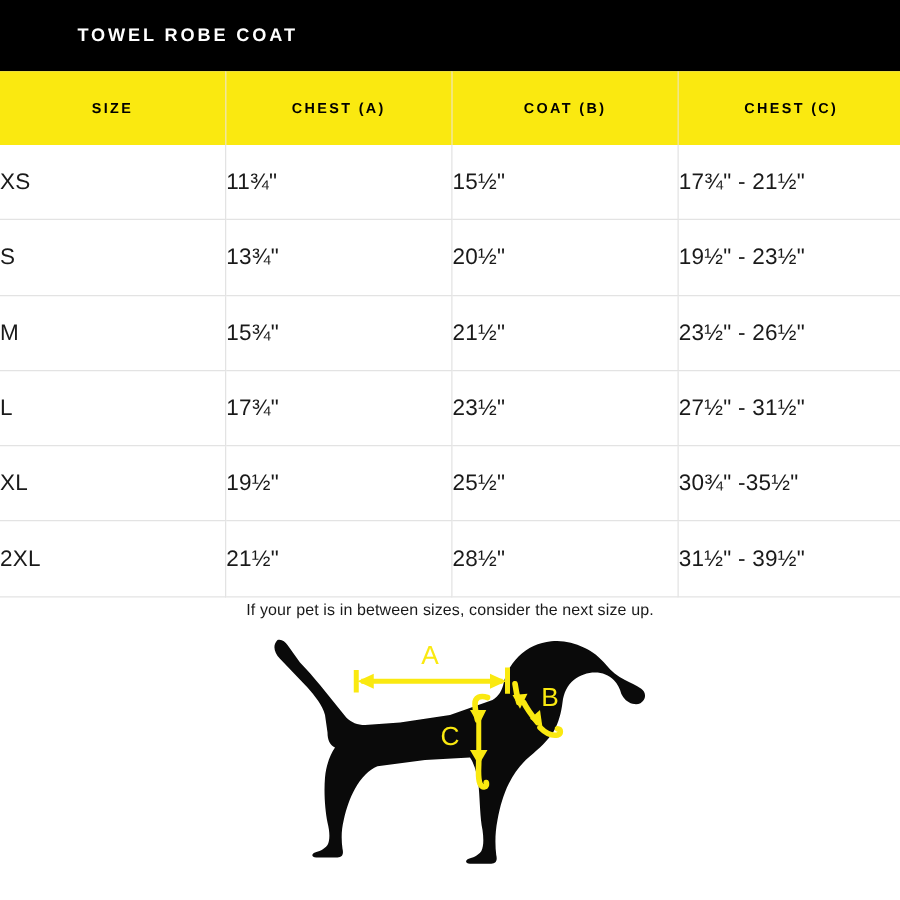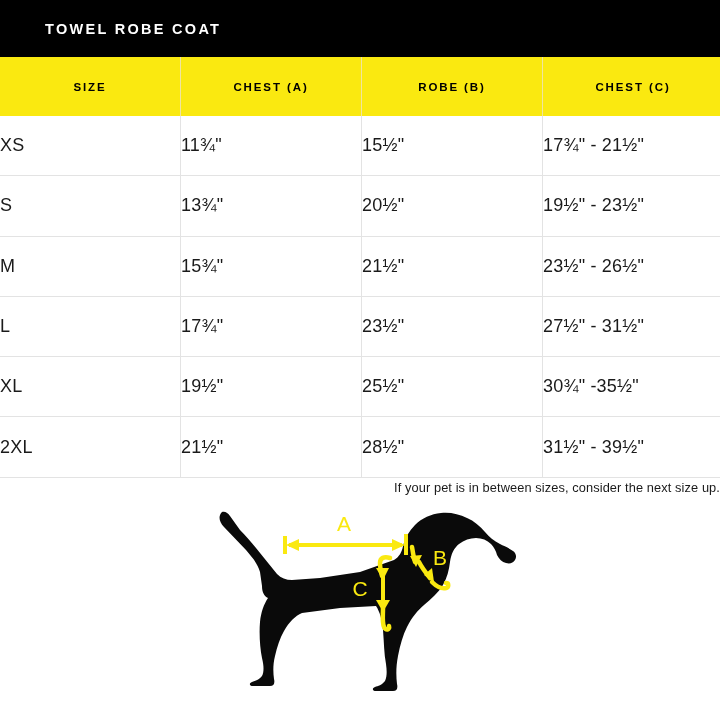--- a/index.html
+++ b/index.html
@@ -29,21 +29,21 @@
     height: 57px;
     background: #000000;
     display: flex;
     align-items: center;
   }
   .title-text {
     color: #ffffff;
     font-size: 14.5px;
     font-weight: bold;
     letter-spacing: 2.3px;
-    padding-left: 45px;
+    padding-left: 62px;
     text-transform: uppercase;
     white-space: nowrap;
   }
 
   
   .size-table {
     position: absolute;
     left: 0;
     top: 57px;
     width: 720px;
@@ -81,21 +81,21 @@
   .size-table tbody td:last-child {
     border-right: none;
   }
 
   
   .note {
     position: absolute;
     left: 0;
     top: 480px;
     width: 720px;
-    text-align: right;
+    text-align: center;
     font-size: 12.8px;
     color: #1a1a1a;
     letter-spacing: 0.1px;
   }
 
   
   .diagram {
     position: absolute;
     left: 0;
     top: 500px;
@@ -139,21 +139,21 @@
 
   <div class="title-bar">
     <div class="title-text">TOWEL ROBE COAT</div>
   </div>
 
   <table class="size-table">
     <thead>
       <tr>
         <th>SIZE</th>
         <th>CHEST (A)</th>
-        <th>ROBE (B)</th>
+        <th>COAT (B)</th>
         <th>CHEST (C)</th>
       </tr>
     </thead>
     <tbody>
       <tr>
         <td>XS</td>
         <td>11¾"</td>
         <td>15½"</td>
         <td>17¾" - 21½"</td>
       </tr>

